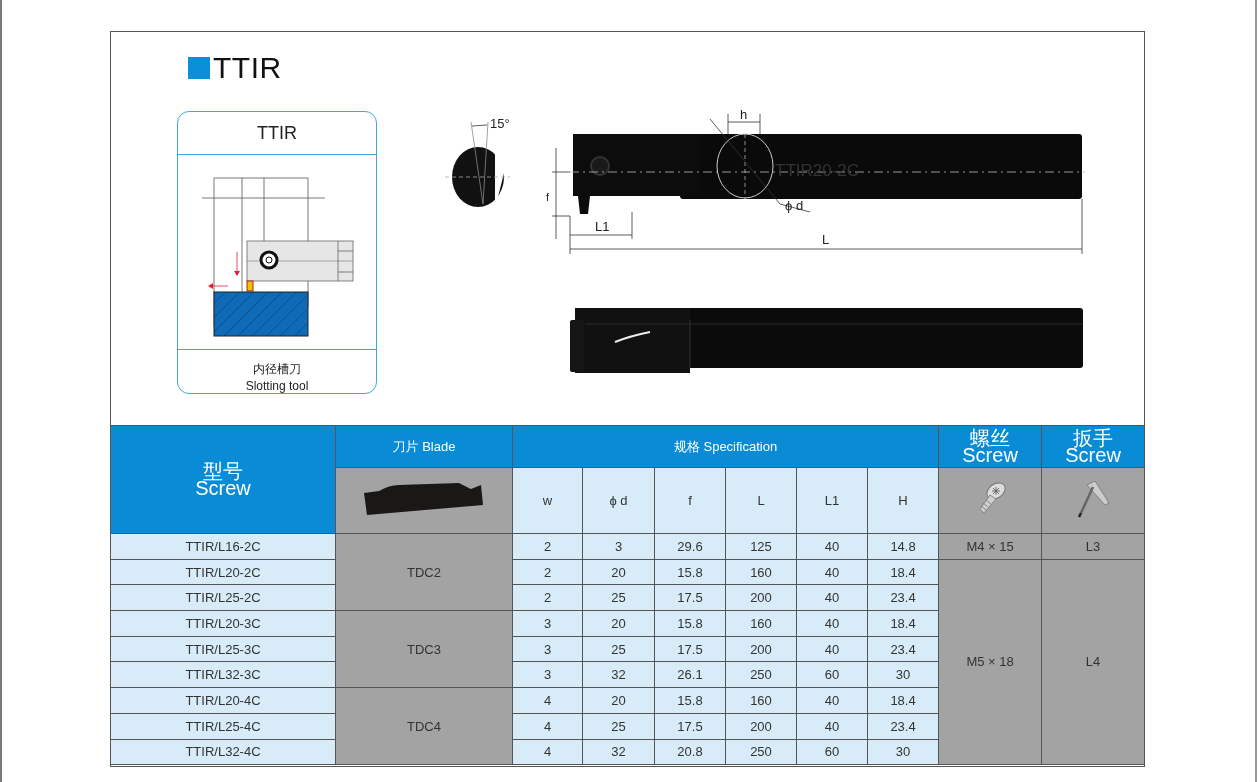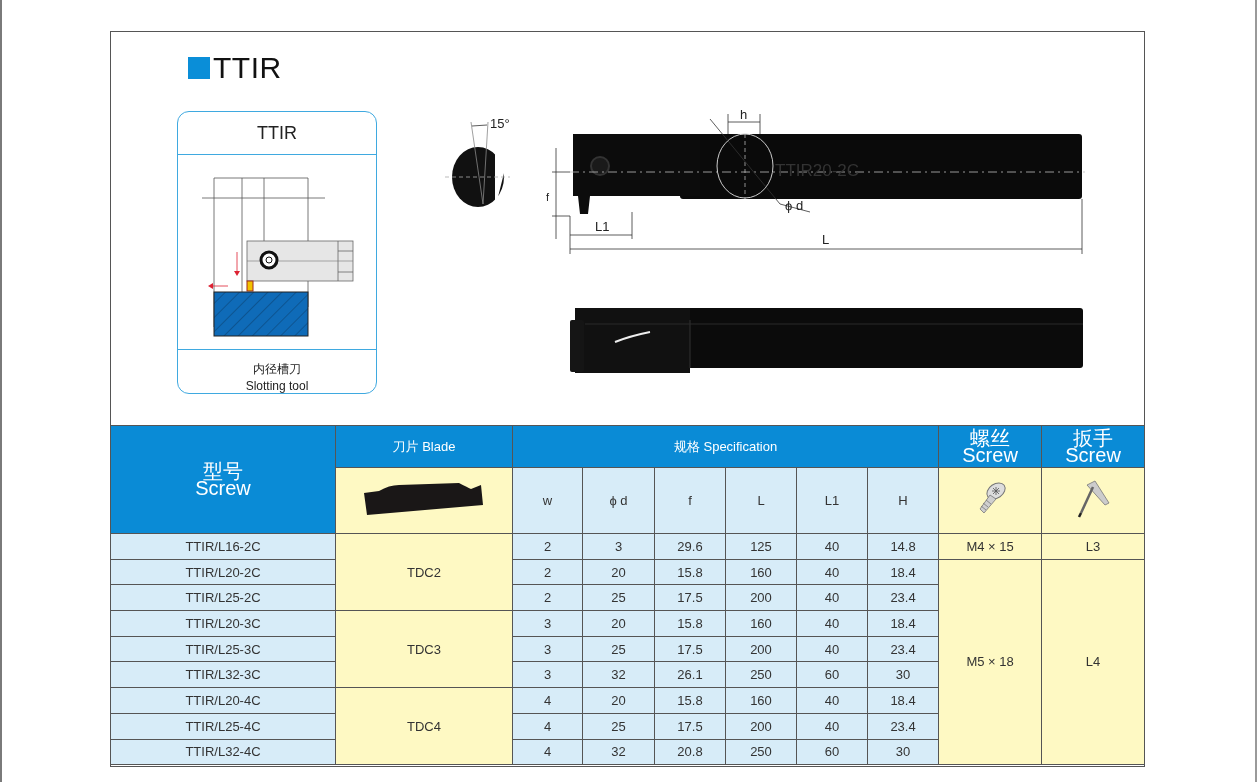--- a/index.html
+++ b/index.html
@@ -19,21 +19,21 @@
   .card .foot .cn { font-size:12px; margin-top:10px; line-height:18px; }
   .card .foot .en { font-size:12px; line-height:16px; }
 
   .drawing { position:absolute; left:440px; top:104px; }
   .tool-photo { position:absolute; left:565px; top:300px; }
 
   .tbl { position:absolute; left:110px; top:425px; width:1034px; border-collapse:collapse; table-layout:fixed; }
   .tbl td, .tbl th { border:1px solid #555; text-align:center; font-size:13px; padding:0; font-weight:normal; }
   .tbl th.blue { background:#0a8bd6; color:#fff; }
   .tbl td.lb { background:#d7ecf8; color:#333; }
-  .tbl td.wh { background:#fef9c3; color:#333; }
+  .tbl td.wh { background:#a3a3a3; color:#333; }
   .h1 { font-size:16px; }
   .stk { line-height:17px; font-size:20px; }
   .tbl tr.r1 { height:42px; }
   .tbl tr.r2 { height:66px; }
   .tbl tr.dr { height:25.7px; }
 </style>
 </head>
 <body>
 
 <div class="page-edge-left"></div>

